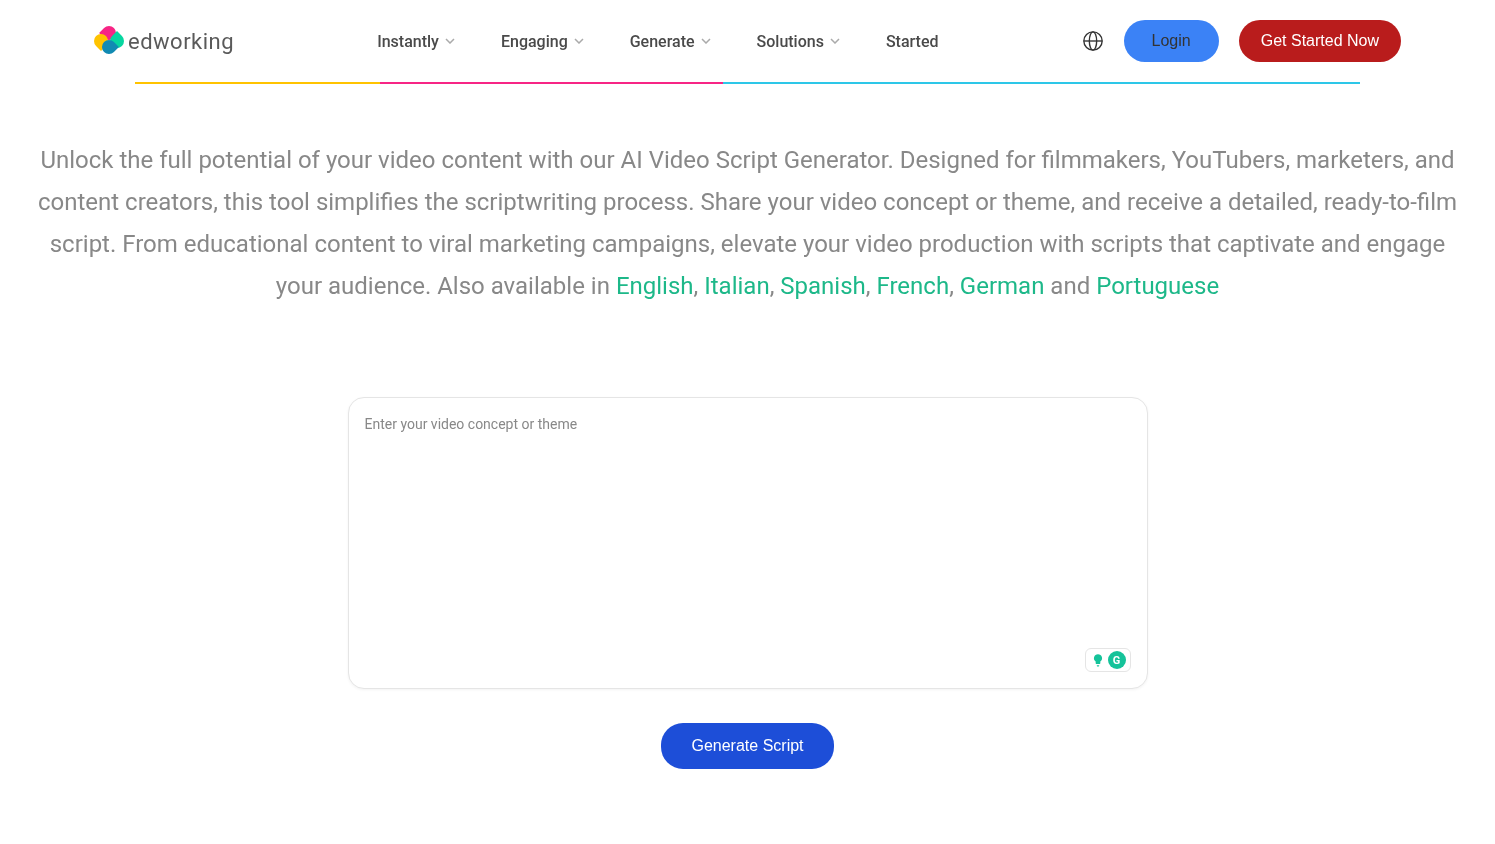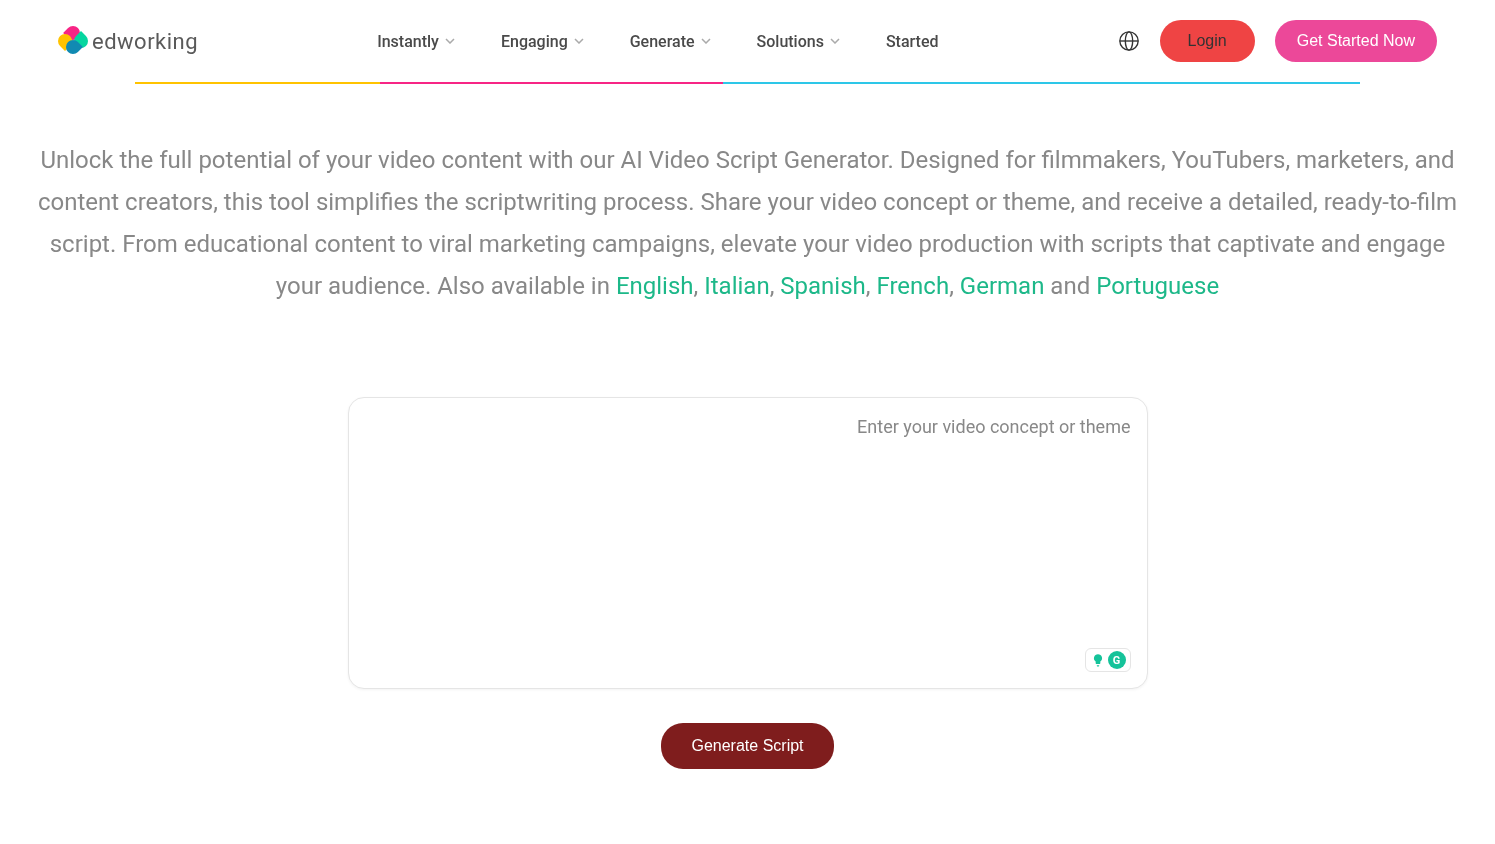--- a/index.html
+++ b/index.html
@@ -9,21 +9,21 @@
     }
     body {
       font-family: -apple-system, BlinkMacSystemFont, 'Segoe UI', Roboto, Arial, sans-serif;
       background: #ffffff;
       color: #1a1a1a;
     }
     .header {
       display: flex;
       align-items: center;
       justify-content: space-between;
-      padding: 20px 58px;
+      padding: 20px 94px;
       max-width: 1495px;
       margin: 0 auto;
     }
     .logo {
       display: flex;
       align-items: center;
       gap: 4px;
       cursor: pointer;
     }
     .logo-icon {
@@ -70,31 +70,31 @@
       display: flex;
       align-items: center;
       gap: 20px;
     }
     .globe-icon {
       width: 22px;
       height: 22px;
       cursor: pointer;
     }
     .login-btn {
-      background: #ef4444;
+      background: #3b82f6;
       border: none;
       border-radius: 22px;
       padding: 12px 28px;
       font-size: 16px;
       color: #333;
       cursor: pointer;
       font-weight: 500;
     }
     .cta-btn {
-      background: #ec4899;
+      background: #b91c1c;
       border: none;
       border-radius: 22px;
       padding: 12px 22px;
       font-size: 16px;
       color: #ffffff;
       cursor: pointer;
       font-weight: 500;
     }
     .gradient-bar {
       height: 2px;
@@ -139,24 +139,23 @@
       padding: 18px 16px;
       min-height: 292px;
       box-shadow: 0 1px 3px rgba(0,0,0,0.05);
     }
     .concept-textarea {
       width: 100%;
       min-height: 250px;
       border: none;
       outline: none;
       resize: none;
-      font-size: 18px;
+      font-size: 14px;
       color: #333;
       font-family: inherit;
-      text-align: right;
     }
     .concept-textarea::placeholder {
       color: #888888;
     }
     .grammarly-badge {
       position: absolute;
       bottom: 16px;
       right: 16px;
       display: flex;
       align-items: center;
@@ -182,21 +181,21 @@
       width: 16px;
       height: 16px;
       display: flex;
       align-items: center;
       justify-content: center;
       color: #15c39a;
     }
     .generate-btn {
       display: block;
       margin: 34px auto 0;
-      background: #7f1d1d;
+      background: #1d4ed8;
       border: none;
       border-radius: 22px;
       padding: 14px 30px;
       font-size: 16px;
       color: #ffffff;
       cursor: pointer;
       font-weight: 500;
     }
   </style>
 </head>

